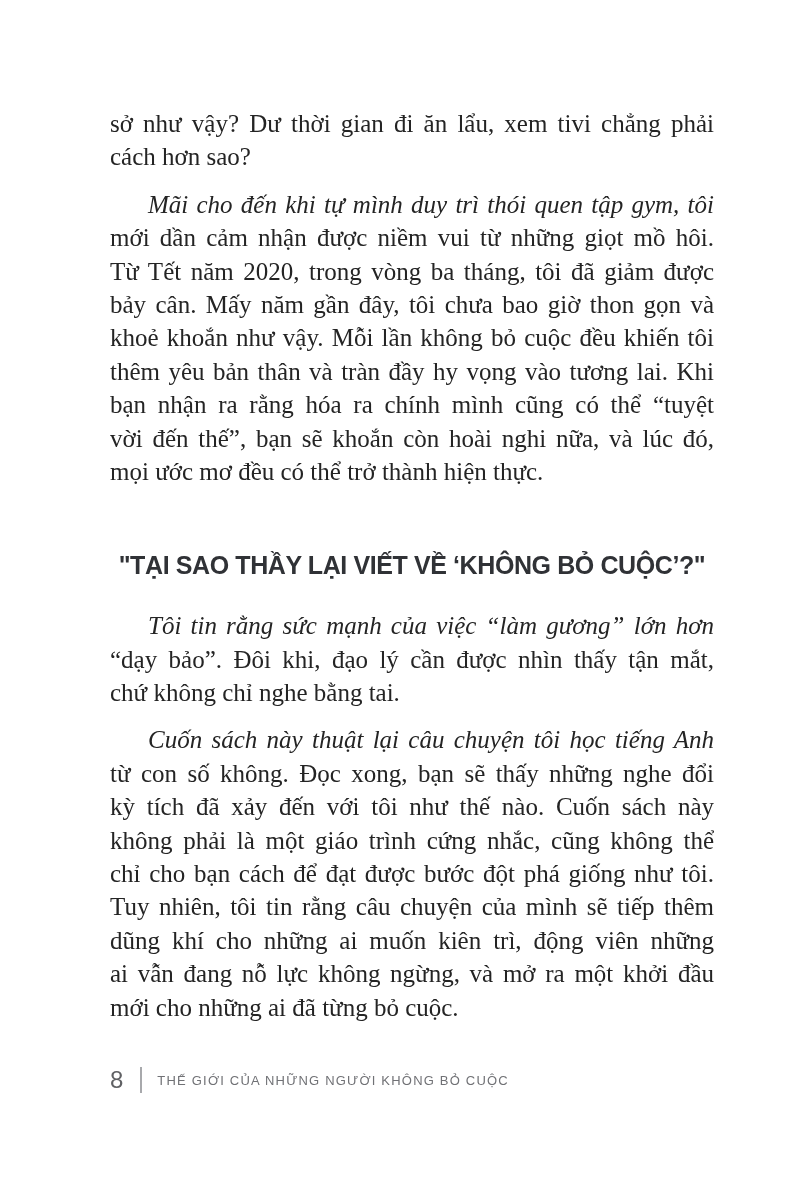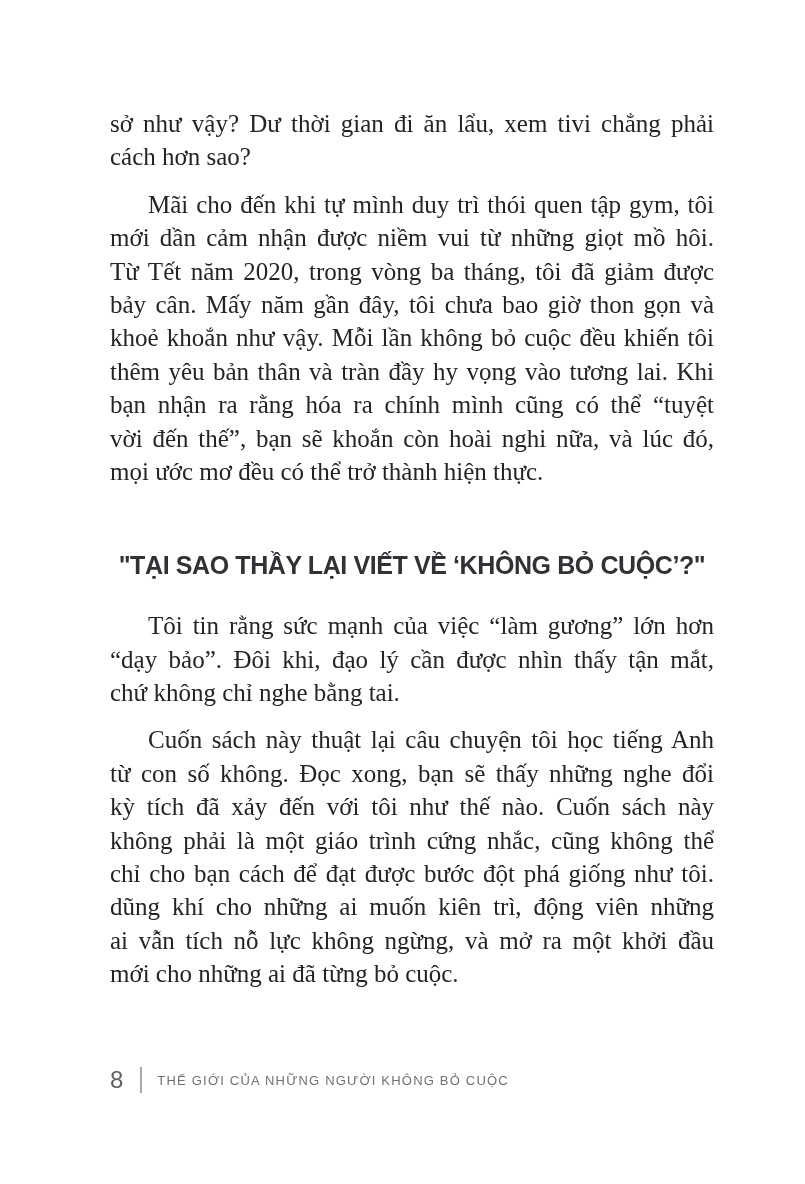--- a/index.html
+++ b/index.html
@@ -25,21 +25,21 @@
   .para { margin: 0 0 14px 0; }
   .line {
     font-size: 25px;
     line-height: 33.4px;
     height: 33.4px;
     text-align: justify;
     text-align-last: justify;
     white-space: normal;
     color: #242424;
   }
-  .line.first { text-indent: 38px; }
+  .line.first { text-indent: 38px; font-style: italic; }
   .line.end { text-align-last: left; }
   .heading {
     margin: 59px 0 26px 0;
     text-align: center;
     font-family: "Liberation Sans", sans-serif;
     font-weight: bold;
     font-size: 25px;
     line-height: 36px;
     letter-spacing: -0.4px;
     color: #303236;
@@ -100,22 +100,23 @@
       <div class="line">“dạy bảo”. Đôi khi, đạo lý cần được nhìn thấy tận mắt,</div>
       <div class="line end">chứ không chỉ nghe bằng tai.</div>
     </div>
 
     <div class="para">
       <div class="line first">Cuốn sách này thuật lại câu chuyện tôi học tiếng Anh</div>
       <div class="line">từ con số không. Đọc xong, bạn sẽ thấy những nghe đổi</div>
       <div class="line">kỳ tích đã xảy đến với tôi như thế nào. Cuốn sách này</div>
       <div class="line">không phải là một giáo trình cứng nhắc, cũng không thể</div>
       <div class="line">chỉ cho bạn cách để đạt được bước đột phá giống như tôi.</div>
+      <div class="line">Tuy nhiên, tôi tin rằng câu chuyện của mình sẽ tiếp thêm</div>
       <div class="line">dũng khí cho những ai muốn kiên trì, động viên những</div>
-      <div class="line">ai vẫn tích nỗ lực không ngừng, và mở ra một khởi đầu</div>
+      <div class="line">ai vẫn đang nỗ lực không ngừng, và mở ra một khởi đầu</div>
       <div class="line end">mới cho những ai đã từng bỏ cuộc.</div>
     </div>
 
   </div>
 
   <div class="footer">
     <span class="page-num">8</span>
     <span class="footer-sep"></span>
     <span class="book-title">THẾ GIỚI CỦA NHỮNG NGƯỜI KHÔNG BỎ CUỘC</span>
   </div>

